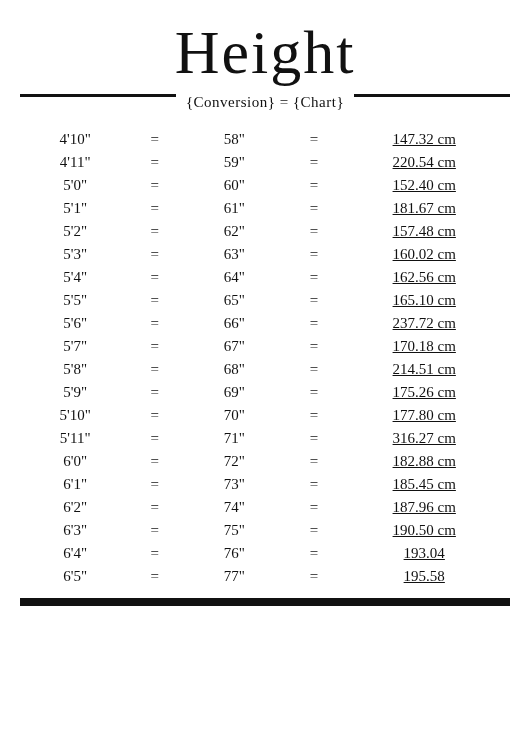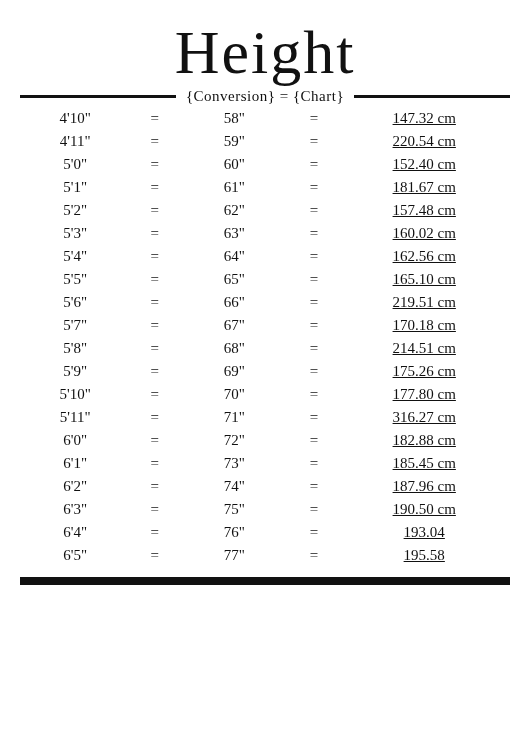--- a/index.html
+++ b/index.html
@@ -20,30 +20,30 @@
       display: flex;
       flex-direction: column;
       align-items: center;
     }
 
     .main-title {
       font-size: 62px;
       font-weight: normal;
       font-family: Georgia, serif;
       letter-spacing: 2px;
-      margin-bottom: 2px;
+      margin-bottom: 8px;
       color: #111;
       line-height: 1.1;
     }
 
     .subtitle-bar {
       display: flex;
-      align-items: center;
-      width: 100%;
-      margin-bottom: 2px;
+      align-items: flex-start;
+      width: 100%;
+      margin-bottom: 17px;
     }
 
     .subtitle-line {
       flex: 1;
       height: 3px;
       background: #111;
     }
 
     .subtitle-text {
       font-size: 15px;
@@ -148,21 +148,21 @@
           <td class="col-eq1">=</td>
           <td class="col-inch">65"</td>
           <td class="col-eq2">=</td>
           <td class="col-cm">165.10 cm</td>
         </tr>
         <tr>
           <td class="col-feet">5'6"</td>
           <td class="col-eq1">=</td>
           <td class="col-inch">66"</td>
           <td class="col-eq2">=</td>
-          <td class="col-cm">219.51 cm</td>
+          <td class="col-cm">237.72 cm</td>
         </tr>
         <tr>
           <td class="col-feet">5'7"</td>
           <td class="col-eq1">=</td>
           <td class="col-inch">67"</td>
           <td class="col-eq2">=</td>
           <td class="col-cm">170.18 cm</td>
         </tr>
         <tr>
           <td class="col-feet">5'8"</td>

